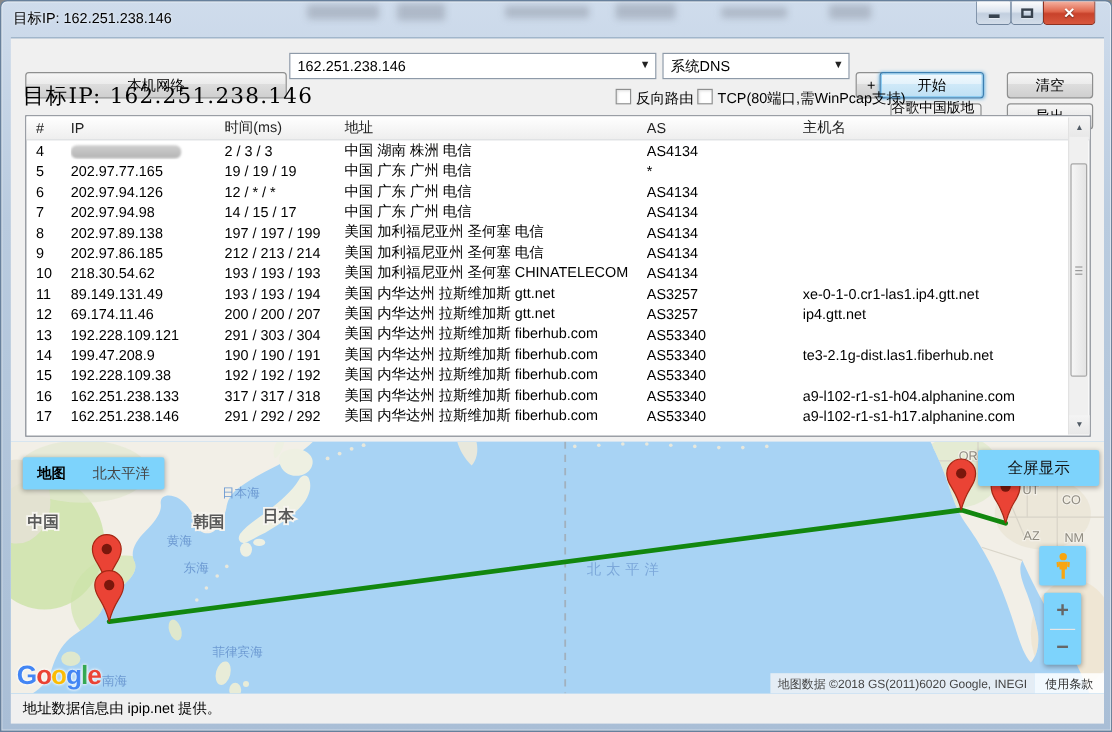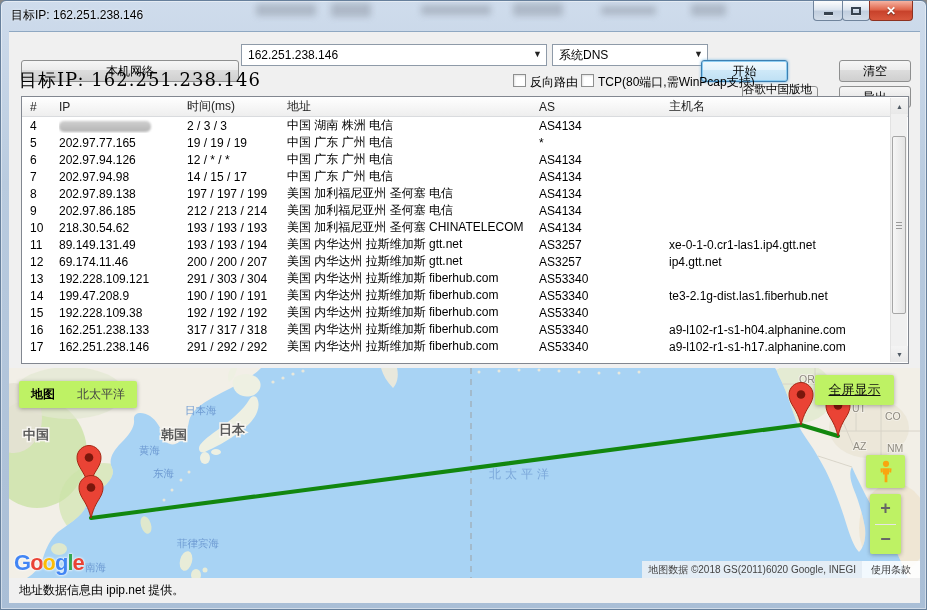--- a/index.html
+++ b/index.html
@@ -33,25 +33,25 @@
   .redacted{display:inline-block;width:92px;height:11px;border-radius:5px;background:linear-gradient(180deg,#cfcfcf,#b5b5b5);filter:blur(1px);vertical-align:middle;}
   
   #vscroll{position:absolute;top:1px;right:1px;bottom:1px;width:17px;background:#f0f0f0;border-left:1px solid #e2e2e2;}
   .sarrow{position:absolute;left:0;width:17px;height:16px;display:flex;align-items:center;justify-content:center;font-size:7px;color:#505a64;background:linear-gradient(180deg,#f4f4f4,#e8e8e8);}
   .sarrow.up{top:0;} .sarrow.down{bottom:0;}
   #sthumb{position:absolute;left:1px;top:38px;width:14px;height:178px;border:1px solid #a6a6a6;border-radius:2px;background:linear-gradient(90deg,#f6f6f6,#e4e4e4);}
   #sthumb::after{content:"";position:absolute;left:3px;right:3px;top:50%;height:1px;box-shadow:0 -3px 0 #9a9a9a,0 0 0 #9a9a9a,0 3px 0 #9a9a9a;background:#9a9a9a;}
   
   #map{position:absolute;left:0;top:336px;width:911px;height:210px;background:#a8d3f4;overflow:hidden;}
   #map svg text{user-select:none;}
-  .mctl{position:absolute;background:#bef264;border-radius:2px;box-shadow:0 1px 4px rgba(0,0,0,.3);}
+  .mctl{position:absolute;background:#7dd3fc;border-radius:2px;box-shadow:0 1px 4px rgba(0,0,0,.3);}
   #maptype{left:10px;top:13px;height:27px;display:flex;align-items:center;padding:0 12px;gap:22px;font-size:12px;}
   #maptype .active{font-weight:bold;color:#000;}
   #maptype .idle{color:#444;}
-  #fullscreen{right:26px;top:7px;width:79px;height:30px;display:flex;align-items:center;justify-content:center;font-size:13px;color:#111;text-decoration:underline;}
+  #fullscreen{right:4px;top:7px;width:101px;height:30px;display:flex;align-items:center;justify-content:center;font-size:13px;color:#111;}
   #pegman{right:15px;top:87px;width:39px;height:33px;display:flex;align-items:center;justify-content:center;}
   #zoomctl{right:19px;top:126px;width:31px;height:60px;display:flex;flex-direction:column;}
   .zbtn{flex:1;display:flex;align-items:center;justify-content:center;font-size:18px;font-weight:bold;color:#666;}
   #zoomctl .divider{height:1px;background:#e6e6e6;margin:0 5px;}
   #attrib{position:absolute;right:0;bottom:0;display:flex;height:17px;font-size:10px;align-items:flex-start;margin-top:44px;}
   #attrib .amain{background:rgba(245,245,245,.78);padding:0 6px;color:#444;height:100%;display:flex;align-items:center;}
   #attrib .aterms{background:rgba(255,255,255,.85);padding:1px 9px;color:#333;height:100%;display:flex;align-items:center;}
   #glogo{position:absolute;left:5px;bottom:2px;font-size:22px;font-weight:bold;letter-spacing:-1px;text-shadow:0 0 2px #fff,0 0 3px #fff;}
   
   #statusbar{position:absolute;left:10px;top:550px;font-size:12px;color:#000;}
@@ -92,21 +92,21 @@
     <div class="btn" style="left:12px;top:12px;width:218px;">本机网络</div>
     <div class="combo" style="left:232px;top:12px;width:306px;">
       <span>162.251.238.146</span>
       <span class="arrow">▼</span>
     </div>
     <div class="combo" style="left:543px;top:12px;width:156px;">
       <span>系统DNS</span>
       <span class="arrow">▼</span>
     </div>
     <div class="btn" style="left:704px;top:12px;width:26px;">+</div>
-    <div class="btn focusdef" style="left:692px;top:12px;width:87px;">开始</div>
+    <div class="btn focusdef" style="left:724px;top:12px;width:87px;">开始</div>
     <div class="btn" style="left:830px;top:12px;width:72px;">清空</div>
 
     <div id="target-ip-label">目标IP: 162.251.238.146</div>
     <div class="cb" style="left:504px;top:42px;"></div>
     <div class="cb-label" style="left:521px;top:42px;">反向路由</div>
     <div class="cb" style="left:572px;top:42px;"></div>
     <div class="cb-label" style="left:589px;top:42px;">TCP(80端口,需WinPcap支持)</div>
     <div class="btn" style="left:733px;top:38px;width:76px;font-size:11.5px;">谷歌中国版地图</div>
     <div class="btn" style="left:830px;top:38px;width:72px;">导出</div>
 

